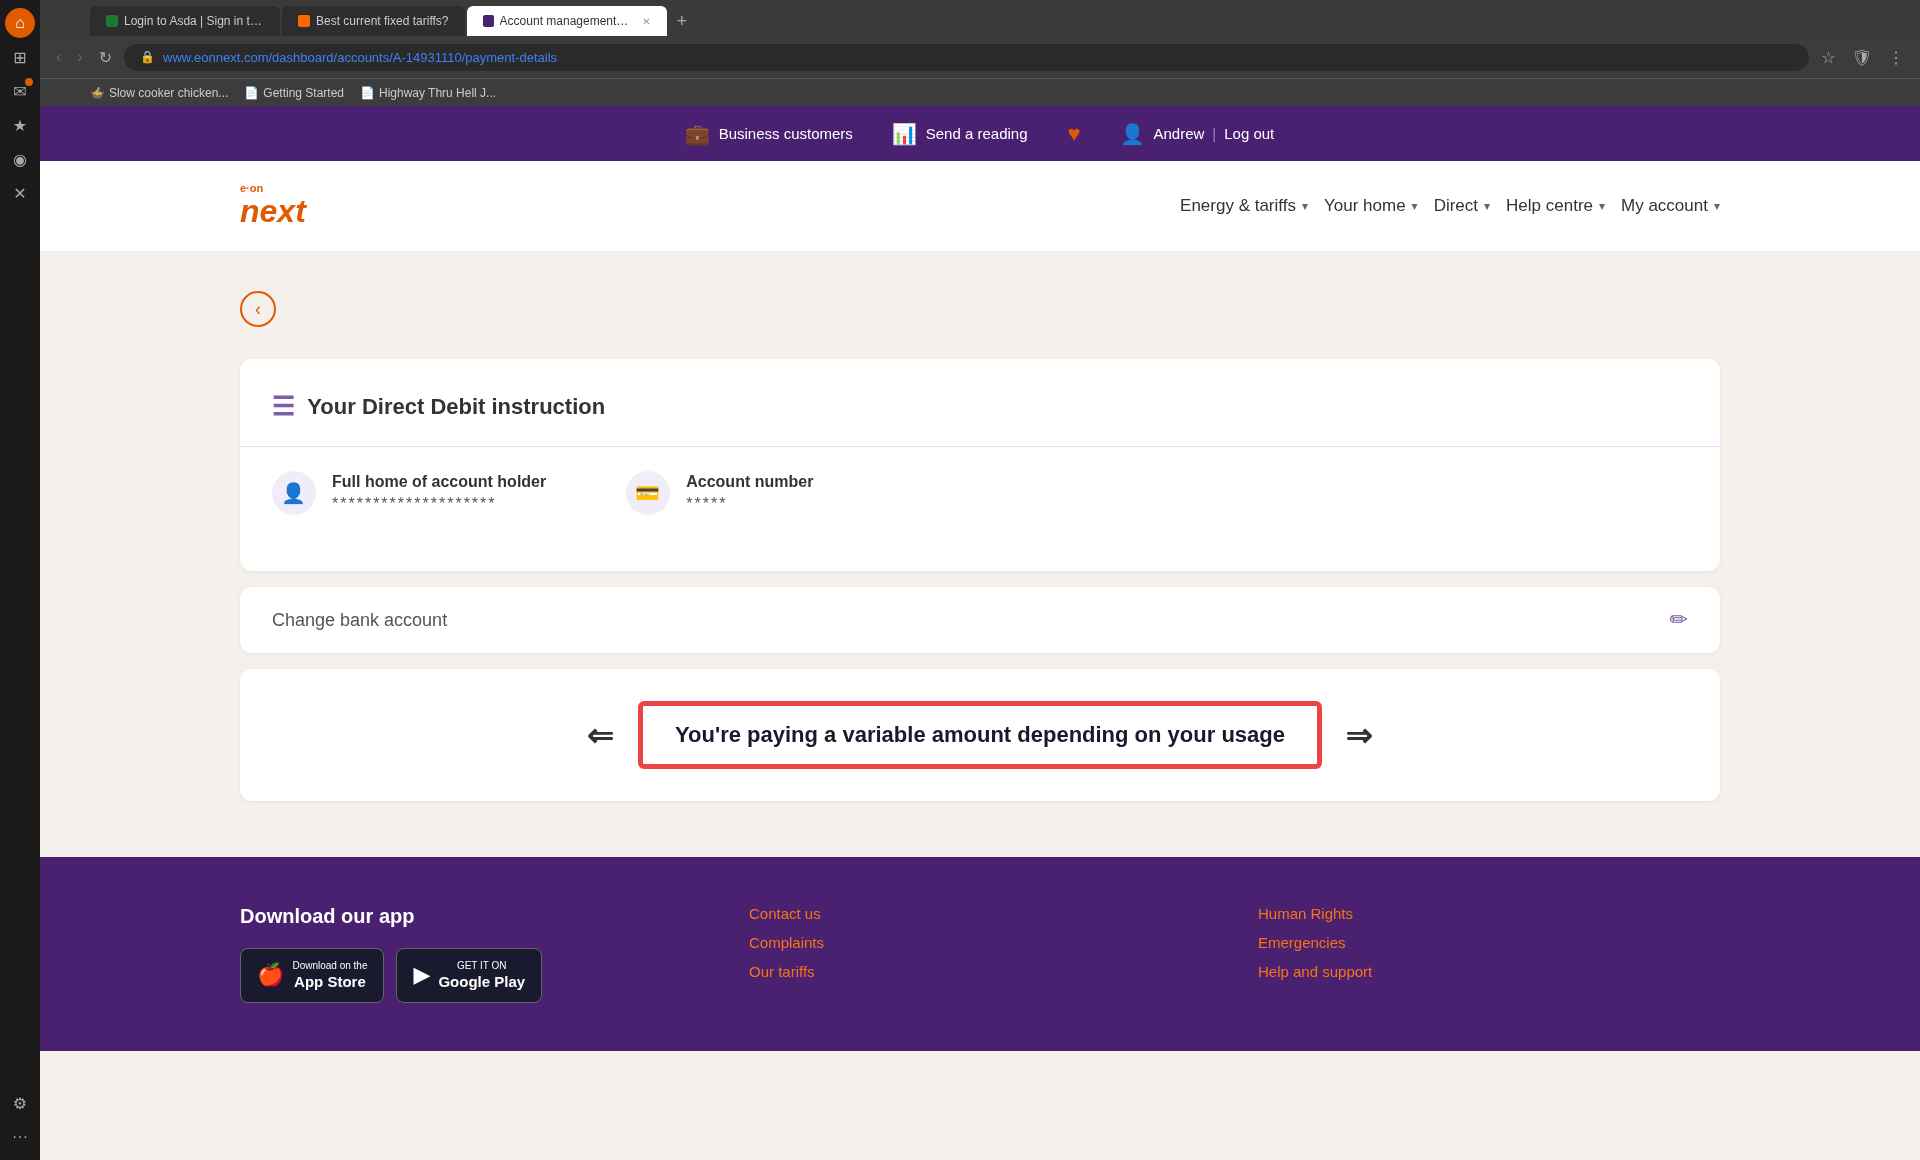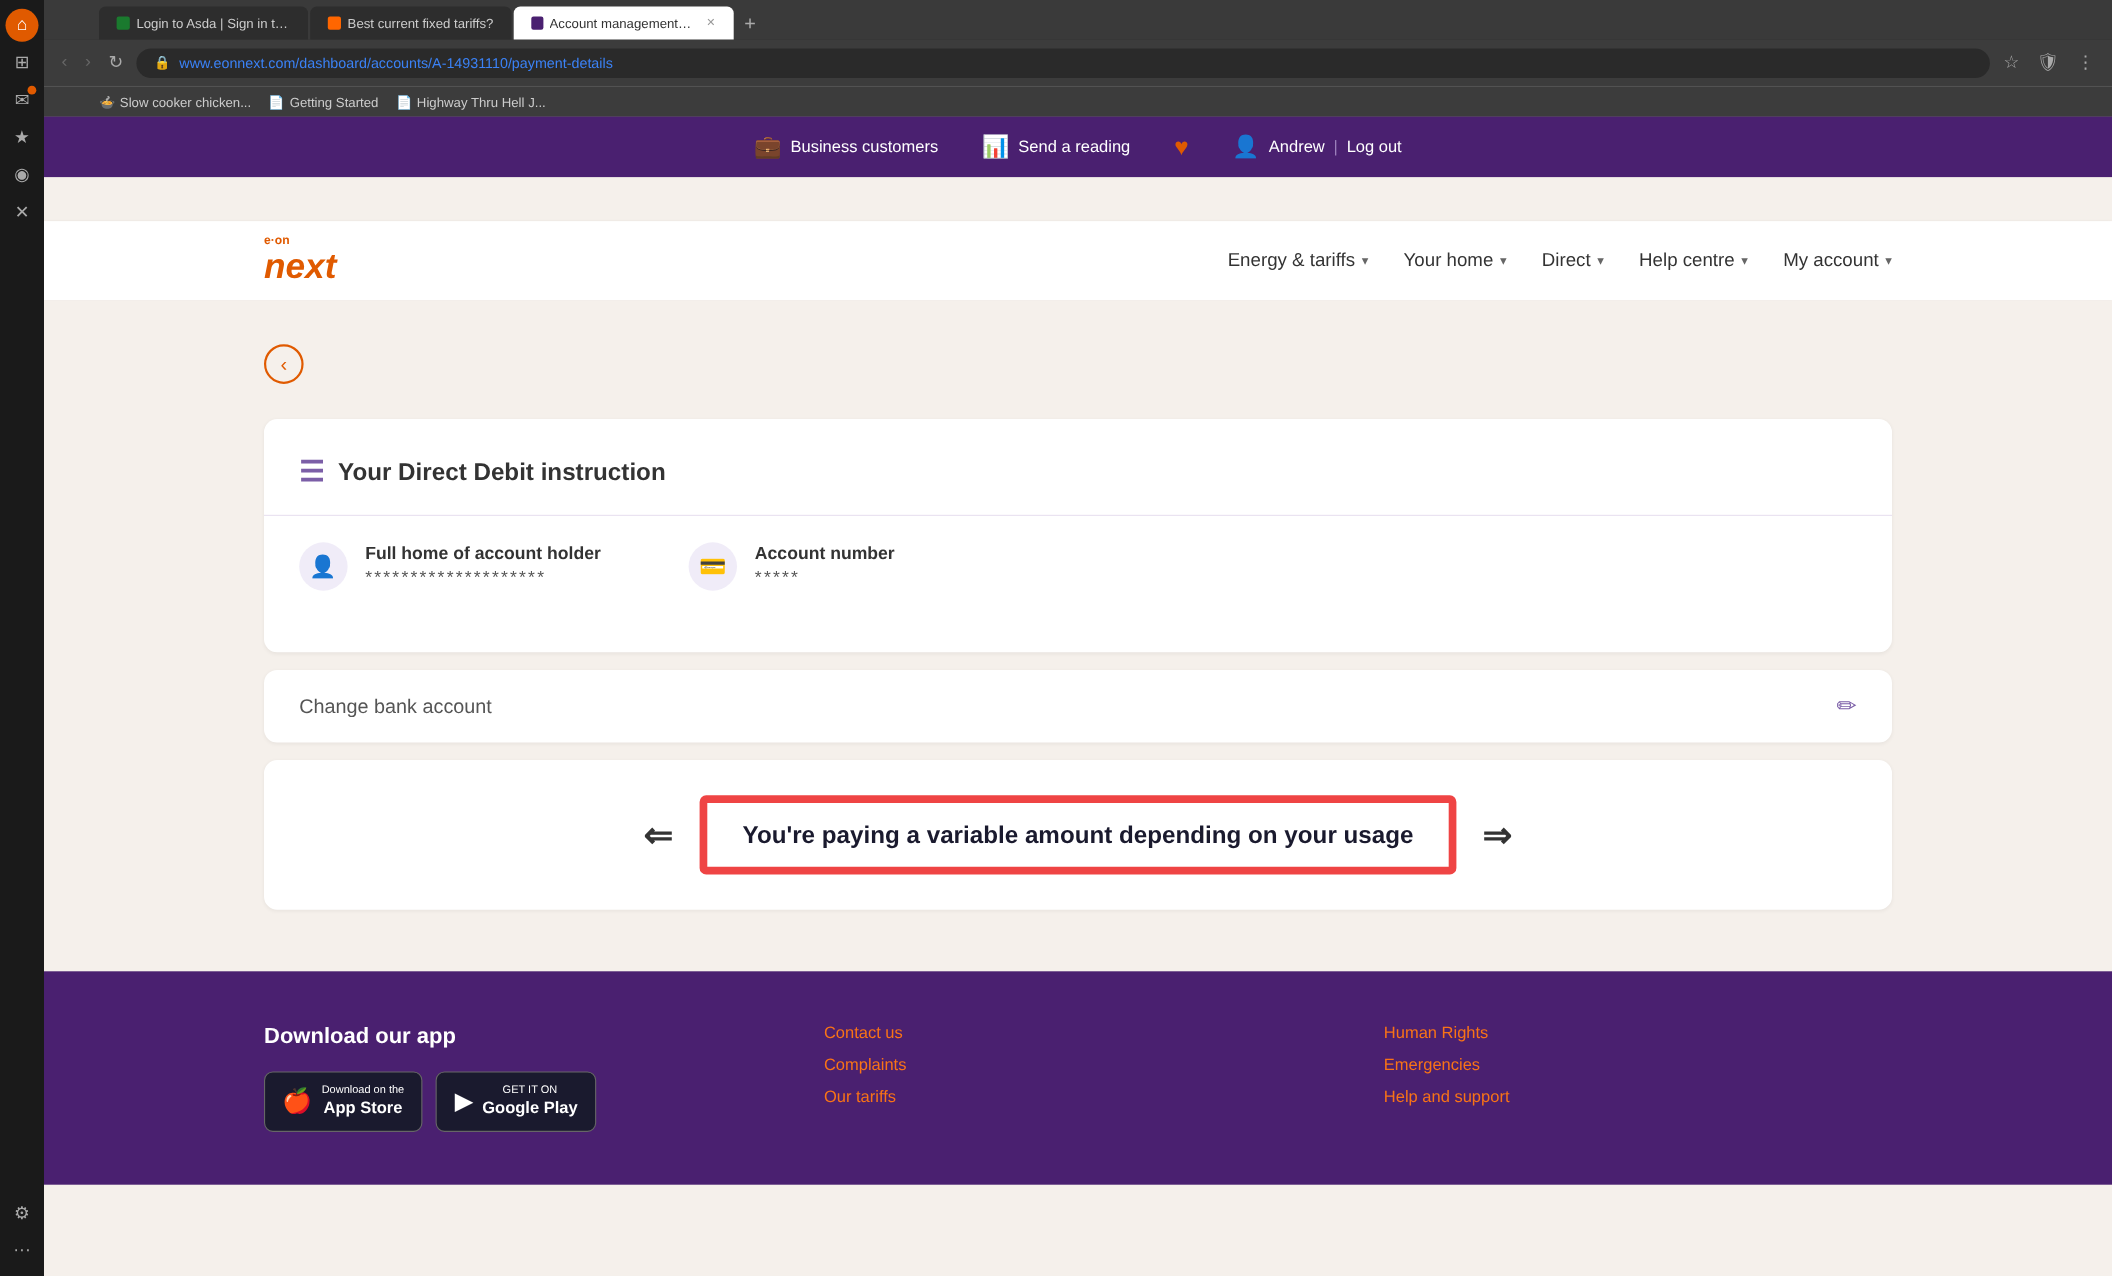--- a/index.html
+++ b/index.html
@@ -15,26 +15,26 @@
     .nav-btn:disabled { color: #666; }
     .address-bar { flex: 1; background: #2a2a2a; border: none; border-radius: 20px; padding: 6px 16px; color: #ddd; font-size: 13px; display: flex; align-items: center; gap: 8px; }
     .browser-bookmarks { display: flex; align-items: center; background: #3c3c3c; padding: 4px 12px 4px 50px; gap: 16px; height: 28px; border-top: 1px solid #555; }
     .bookmark-item { display: flex; align-items: center; gap: 4px; font-size: 12px; color: #ccc; cursor: pointer; }
 
     
     .utility-bar { background: #4a2070; color: white; display: flex; justify-content: center; align-items: center; gap: 40px; padding: 0 40px; height: 55px; }
     .utility-item { display: flex; align-items: center; gap: 8px; font-size: 15px; color: white; cursor: pointer; text-decoration: none; }
 
     
-    .main-nav { background: white; display: flex; align-items: center; padding: 0 200px; height: 72px; box-shadow: 0 1px 3px rgba(0,0,0,0.1); margin-top: 40px; }
+    .main-nav { background: white; display: flex; align-items: center; padding: 0 200px; height: 90px; box-shadow: 0 1px 3px rgba(0,0,0,0.1); }
     .logo-area { margin-right: auto; }
     .logo { font-size: 14px; color: #e05a00; font-weight: bold; line-height: 1.1; }
     .logo-eon { font-size: 11px; }
     .logo-next { font-size: 32px; font-weight: 900; font-style: italic; }
-    .nav-items { display: flex; align-items: center; gap: 32px; }
+    .nav-items { display: flex; align-items: center; gap: 16px; }
     .nav-item { display: flex; align-items: center; gap: 6px; font-size: 17px; color: #333; cursor: pointer; font-weight: 500; }
     .nav-item .chevron { font-size: 12px; color: #666; }
 
     
     .page-content { background: #f5f0eb; padding: 40px 200px; }
     .page-header { display: flex; align-items: center; gap: 20px; margin-bottom: 32px; }
     .back-btn { width: 36px; height: 36px; border-radius: 50%; border: 2px solid #e05a00; color: #e05a00; display: flex; align-items: center; justify-content: center; font-size: 18px; cursor: pointer; background: none; }
     .page-title { font-size: 52px; font-weight: 900; color: #e05a00; font-style: italic; }
 
     
@@ -50,21 +50,21 @@
 
     
     .change-bank-card { background: white; border-radius: 12px; padding: 20px 32px; margin-bottom: 16px; display: flex; justify-content: space-between; align-items: center; box-shadow: 0 1px 4px rgba(0,0,0,0.06); }
     .change-bank-text { font-size: 18px; color: #555; }
     .edit-icon { color: #7b5ea7; font-size: 22px; cursor: pointer; }
 
     
     .variable-card { background: white; border-radius: 12px; padding: 32px; margin-bottom: 16px; display: flex; align-items: center; justify-content: center; gap: 24px; box-shadow: 0 1px 4px rgba(0,0,0,0.06); }
     .arrow-left { font-size: 28px; color: #333; }
     .arrow-right { font-size: 28px; color: #333; }
-    .variable-text-box { border: 7px solid #ef4444; border-radius: 6px; padding: 16px 32px; font-size: 22px; font-weight: 700; color: #1a1a2e; text-align: center; }
+    .variable-text-box { border: 5px solid #ef4444; border-radius: 6px; padding: 16px 32px; font-size: 22px; font-weight: 700; color: #1a1a2e; text-align: center; }
 
     
     .footer { background: #4a2070; color: white; padding: 48px 200px; }
     .footer-content { display: grid; grid-template-columns: 1fr 1fr 1fr; gap: 47px; }
     .footer-app h3 { font-size: 20px; font-weight: 700; margin-bottom: 20px; }
     .app-buttons { display: flex; gap: 12px; }
     .app-btn { background: #1a1a2e; border: 1px solid #666; border-radius: 8px; padding: 10px 16px; display: flex; align-items: center; gap: 8px; color: white; cursor: pointer; }
     .app-btn-text { font-size: 10px; line-height: 1.3; }
     .app-btn-text .store-name { font-size: 15px; font-weight: 700; }
     .footer-link { display: block; color: #f97316; font-size: 15px; margin-bottom: 12px; cursor: pointer; text-decoration: none; }

